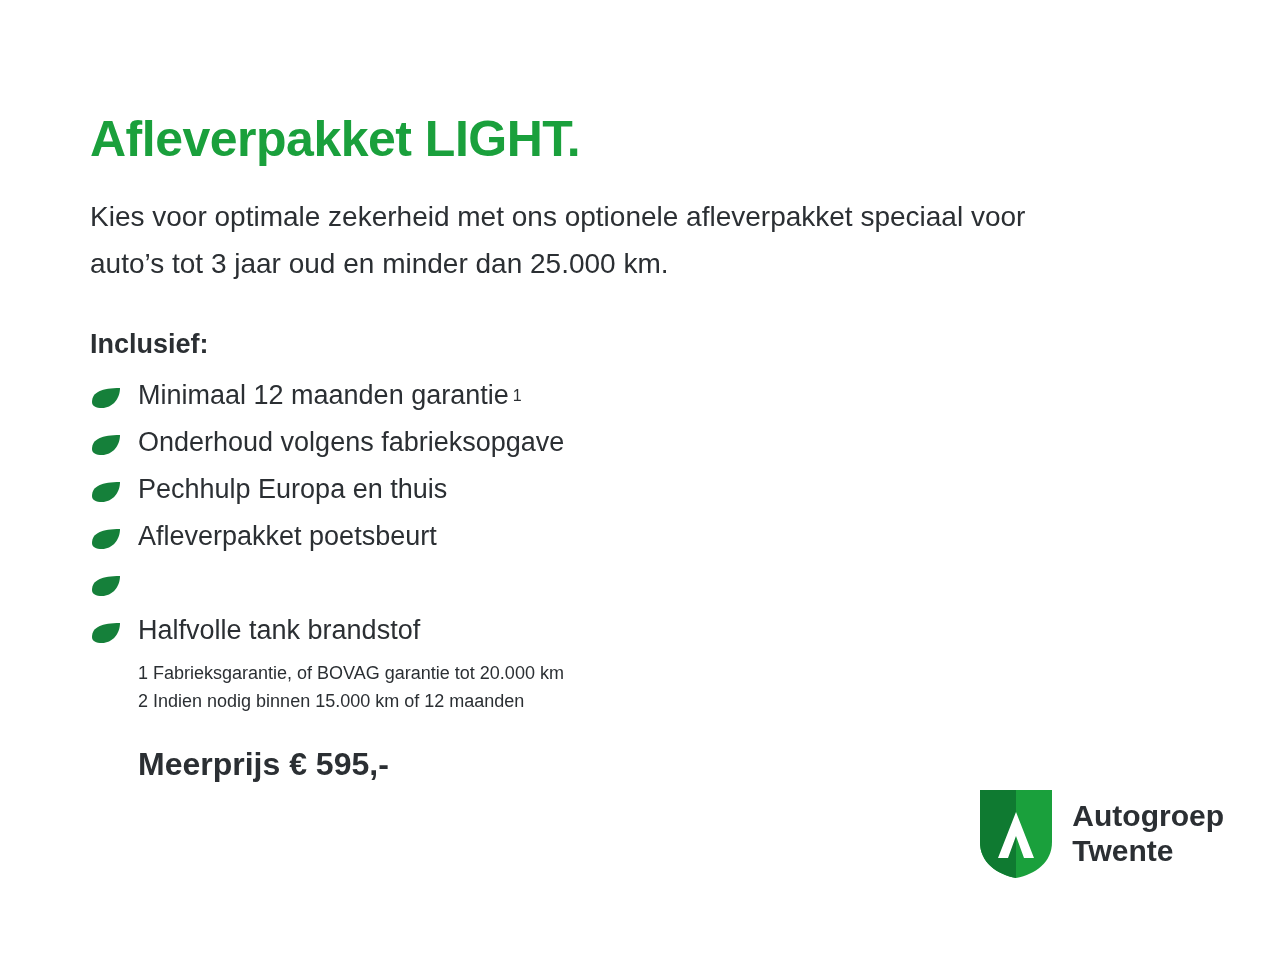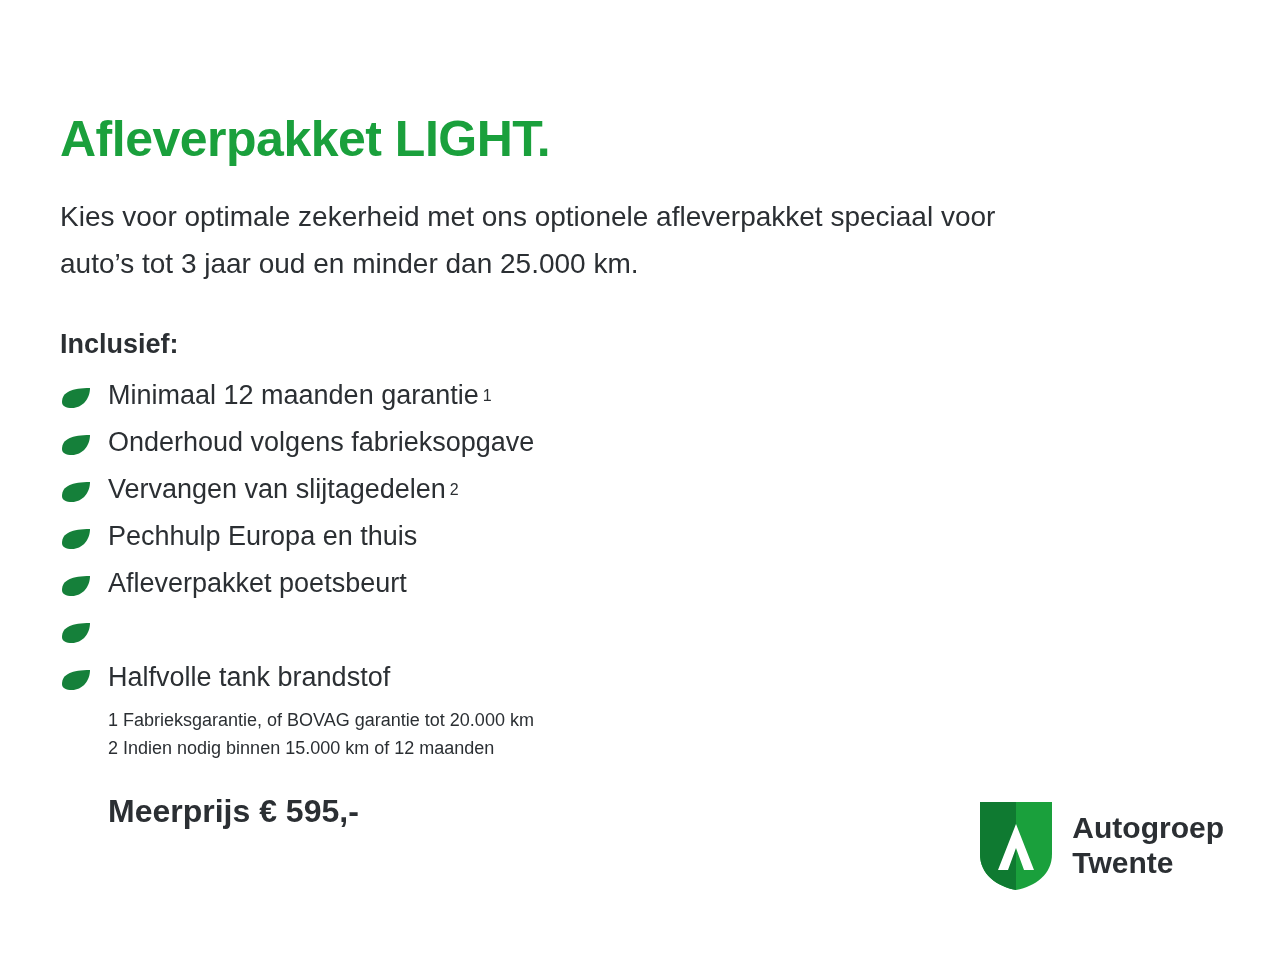--- a/index.html
+++ b/index.html
@@ -12,21 +12,21 @@
     background: #ffffff;
     font-family: "Liberation Sans", sans-serif;
     color: #2b2f33;
     overflow: hidden;
   }
   .page {
     position: relative;
     width: 1280px;
     height: 960px;
     box-sizing: border-box;
-    padding: 112px 64px 0 60px;
+    padding: 112px 64px 0 90px;
   }
   .headline {
     font-size: 50px;
     font-weight: bold;
     color: #1aa03c;
     letter-spacing: -0.5px;
     line-height: 1.1;
     margin: 0 0 26px 0;
   }
   .intro {
@@ -82,21 +82,21 @@
   }
   .price {
     margin: 30px 0 0 48px;
     font-size: 32px;
     font-weight: bold;
     color: #2b2f33;
   }
   .logo {
     position: absolute;
     right: 56px;
-    bottom: 68px;
+    bottom: 80px;
     display: flex;
     align-items: center;
   }
   .logo-mark {
     width: 76px;
     height: 94px;
     margin-right: 18px;
     display: block;
   }
   .logo-text {
@@ -129,29 +129,20 @@
       <span class="sup">1</span>
     </li>
     <li>
       <span class="leaf-icon">
         <svg viewBox="0 0 32 22" width="32" height="22" aria-hidden="true">
           <path d="M2 15 C2 5 12 1 30 1 C30 12 22 21 12 21 C6 21 2 19 2 15 Z" fill="#15803a"></path>
         </svg>
       </span>
       <span class="feature-text">Onderhoud volgens fabrieksopgave</span>
       <span class="sup"></span>
-    </li>
-    <li>
-      <span class="leaf-icon">
-        <svg viewBox="0 0 32 22" width="32" height="22" aria-hidden="true">
-          <path d="M2 15 C2 5 12 1 30 1 C30 12 22 21 12 21 C6 21 2 19 2 15 Z" fill="#15803a"></path>
-        </svg>
-      </span>
-      <span class="feature-text">Vervangen van slijtagedelen</span>
-      <span class="sup">2</span>
     </li>
     <li>
       <span class="leaf-icon">
         <svg viewBox="0 0 32 22" width="32" height="22" aria-hidden="true">
           <path d="M2 15 C2 5 12 1 30 1 C30 12 22 21 12 21 C6 21 2 19 2 15 Z" fill="#15803a"></path>
         </svg>
       </span>
       <span class="feature-text">Pechhulp Europa en thuis</span>
       <span class="sup"></span>
     </li>

